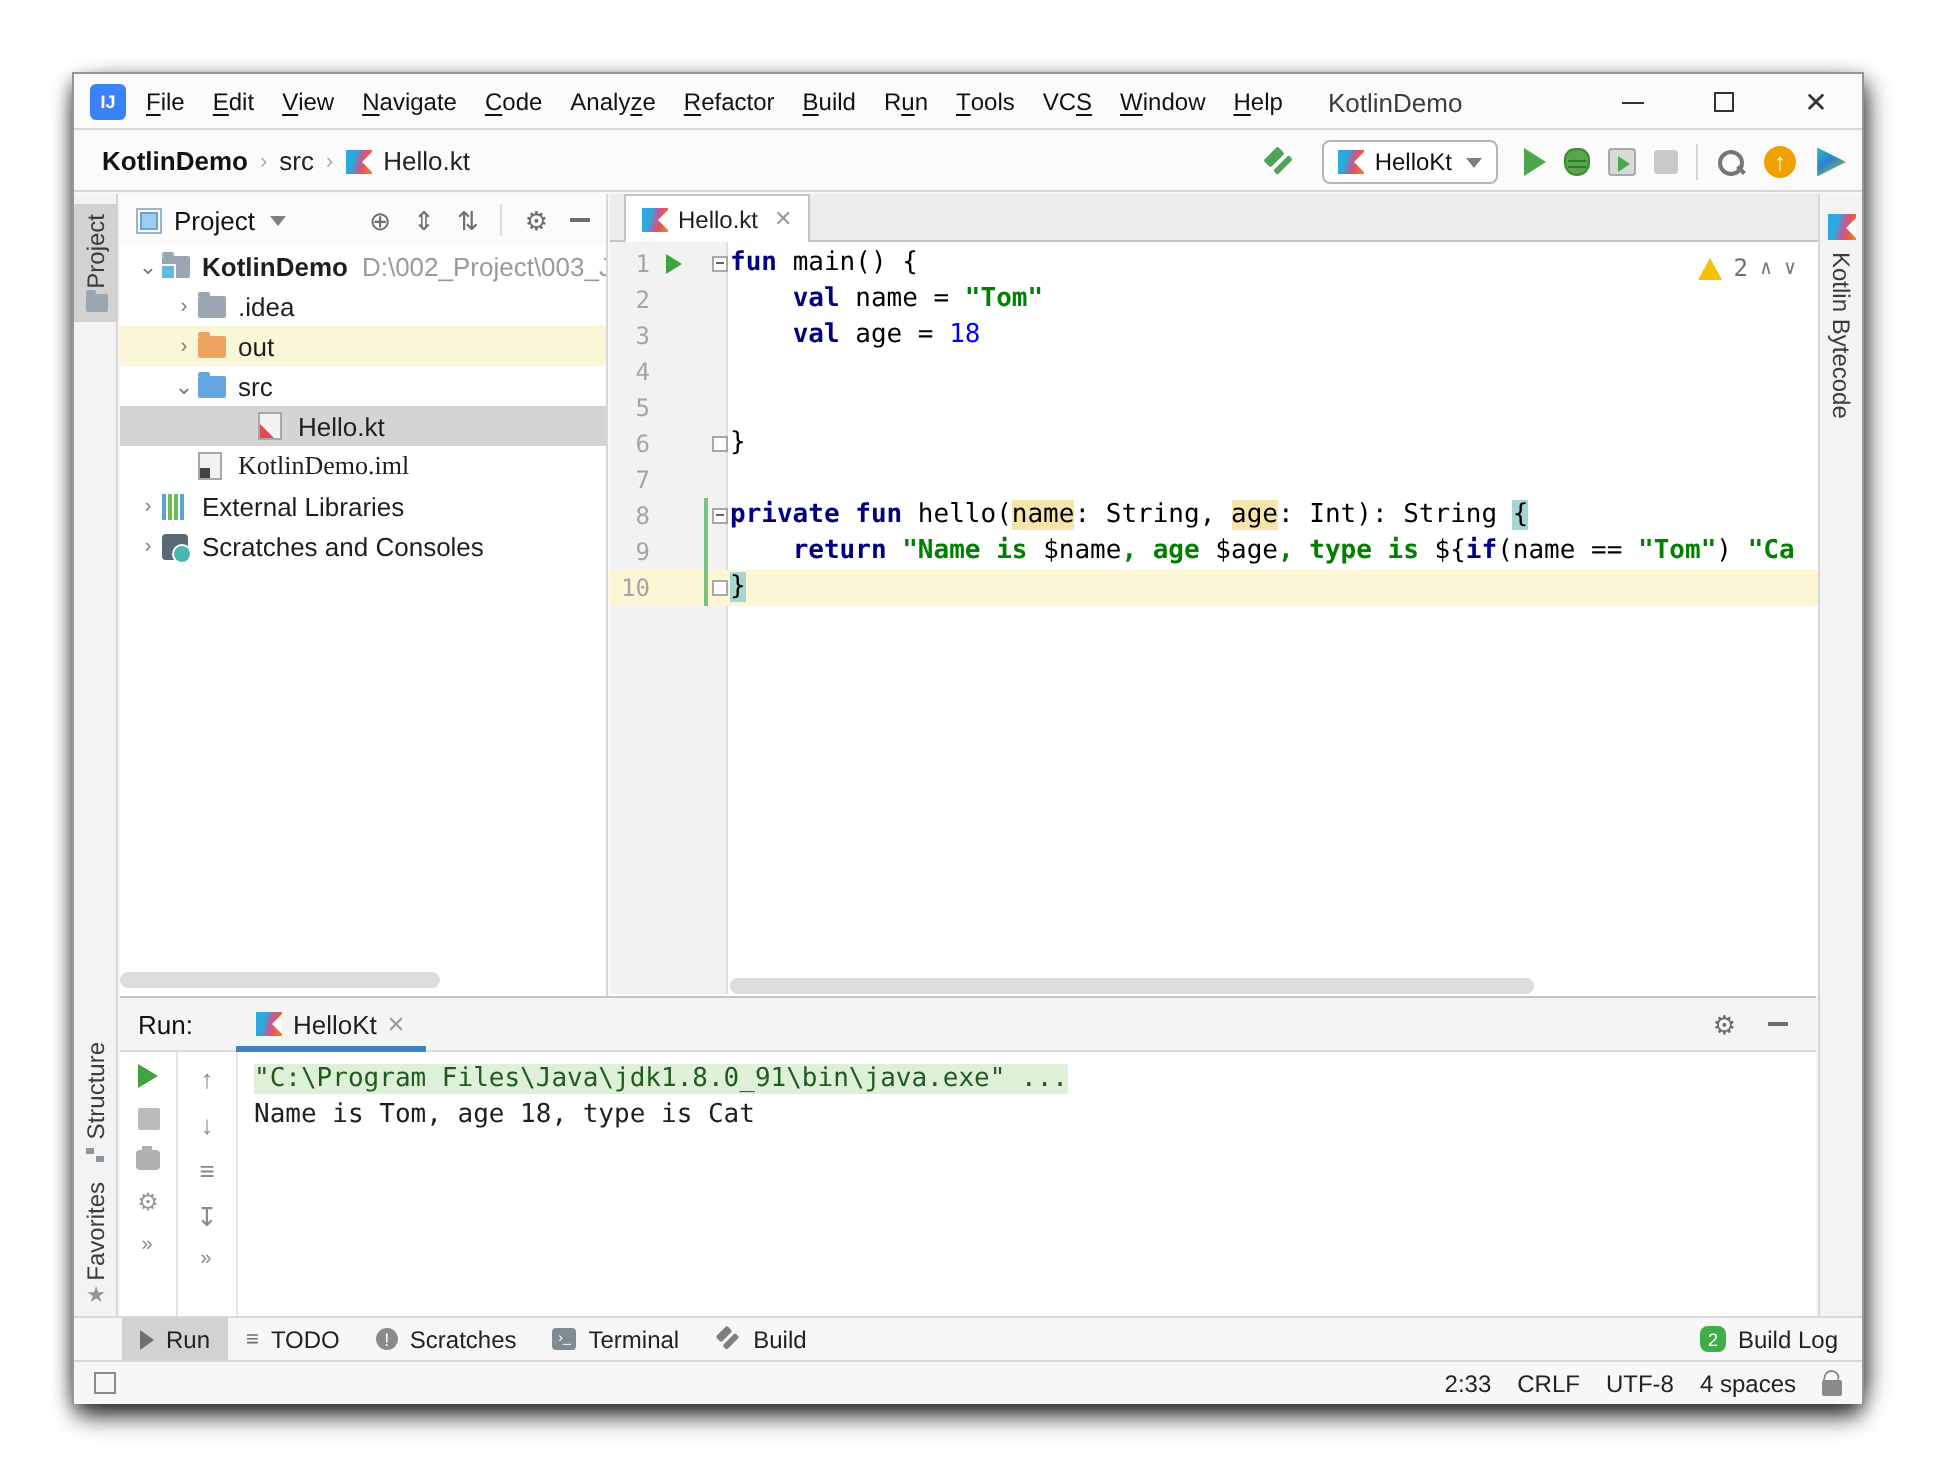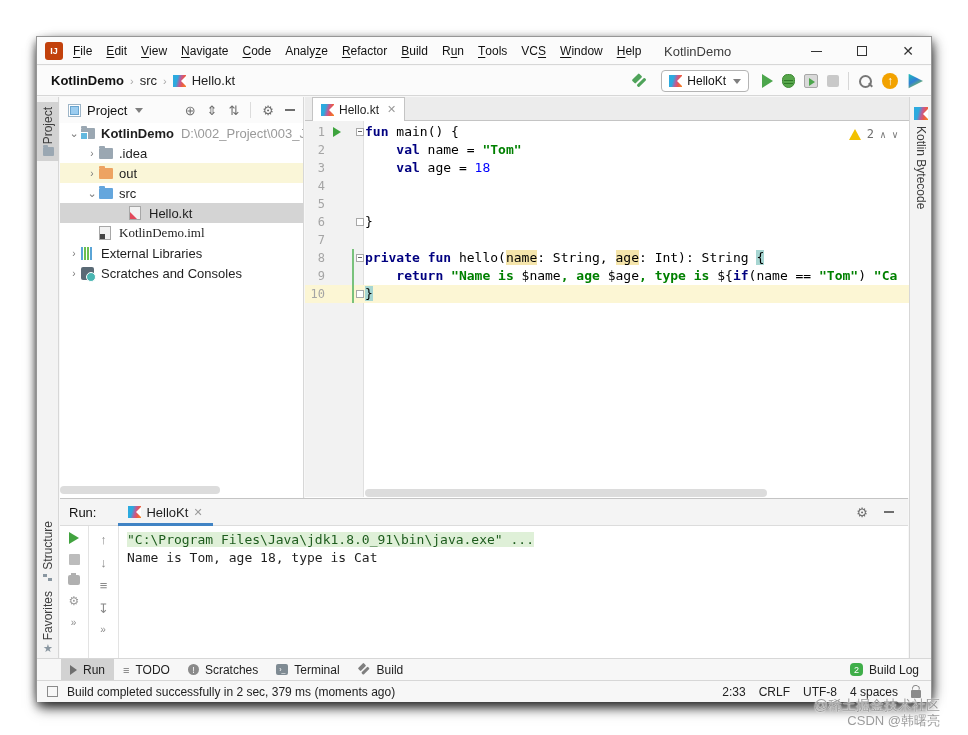--- a/index.html
+++ b/index.html
@@ -1,21 +1,21 @@
 <!DOCTYPE html>
 <html><head>
 <meta charset="utf-8">
 <style>
 *{box-sizing:border-box;margin:0;padding:0}
 html,body{width:968px;height:735px;background:#fff;overflow:hidden;font-family:"Liberation Sans",sans-serif;-webkit-font-smoothing:antialiased}
 .stage{position:relative;width:968px;height:735px}
 .window{position:absolute;left:36px;top:36px;width:896px;height:666px;background:#f7f7f7;border:1px solid #969696;box-shadow:0 9px 12px -3px rgba(0,0,0,.7),0 4px 8px rgba(0,0,0,.35),7px 0 12px -5px rgba(0,0,0,.45),-5px 0 10px -6px rgba(0,0,0,.35);font-size:13px;color:#1e1e1e}
 
 .titlebar{position:absolute;left:0;top:0;right:0;height:28px;background:#fbfbfb;border-bottom:1px solid #d7d7d7;display:flex;align-items:center}
-.appicon{width:18px;height:18px;margin:0 3px 0 8px;background:#c2410c;border-radius:3px;color:#fff;font-size:9px;font-weight:bold;display:flex;align-items:center;justify-content:center;letter-spacing:0}
+.appicon{width:18px;height:18px;margin:0 3px 0 8px;background:#3b82f6;border-radius:3px;color:#fff;font-size:9px;font-weight:bold;display:flex;align-items:center;justify-content:center;letter-spacing:0}
 .menus{display:flex;align-items:center;height:100%}
 .menu-item{padding:0 7px;height:100%;display:flex;align-items:center;font-size:12px;color:#111}
 .menu-item u{text-underline-offset:2px}
 .win-title{position:absolute;left:627px;top:0;height:28px;display:flex;align-items:center;color:#3c3c3c;font-size:13px}
 .win-controls{position:absolute;right:0;top:0;height:28px;display:flex}
 .win-btn{width:46px;height:28px;display:flex;align-items:center;justify-content:center;color:#333;font-size:13px}
 .glyph-min{width:11px;height:1px;background:#333}
 .glyph-max{width:10px;height:10px;border:1px solid #333}
 .glyph-close{font-size:14px;line-height:1}
 
@@ -458,29 +458,24 @@
           <span>Build</span>
         </div>
         <div class="bb-right">
       <span class="evt-circ">2</span>
       <span>Build Log</span>
     </div>
   </div>
 
   <div class="statusbar">
     <span class="sb-icon"></span>
-    <span>Build completed successfully in 2 sec, 379 ms (moments ago)</span>
     <span class="sb-right" id="sbright">
       <span>2:33</span>
           <span>CRLF</span>
           <span>UTF-8</span>
           <span>4 spaces</span>
           <span class="lock"></span>
     </span>
   </div>
 
  </div>
 
- <div class="wm">
-   <div class="l1">@稀土掘金技术社区</div>
-   <div class="l2">CSDN @韩曙亮</div>
- </div>
 </div>
 
 </body></html>

